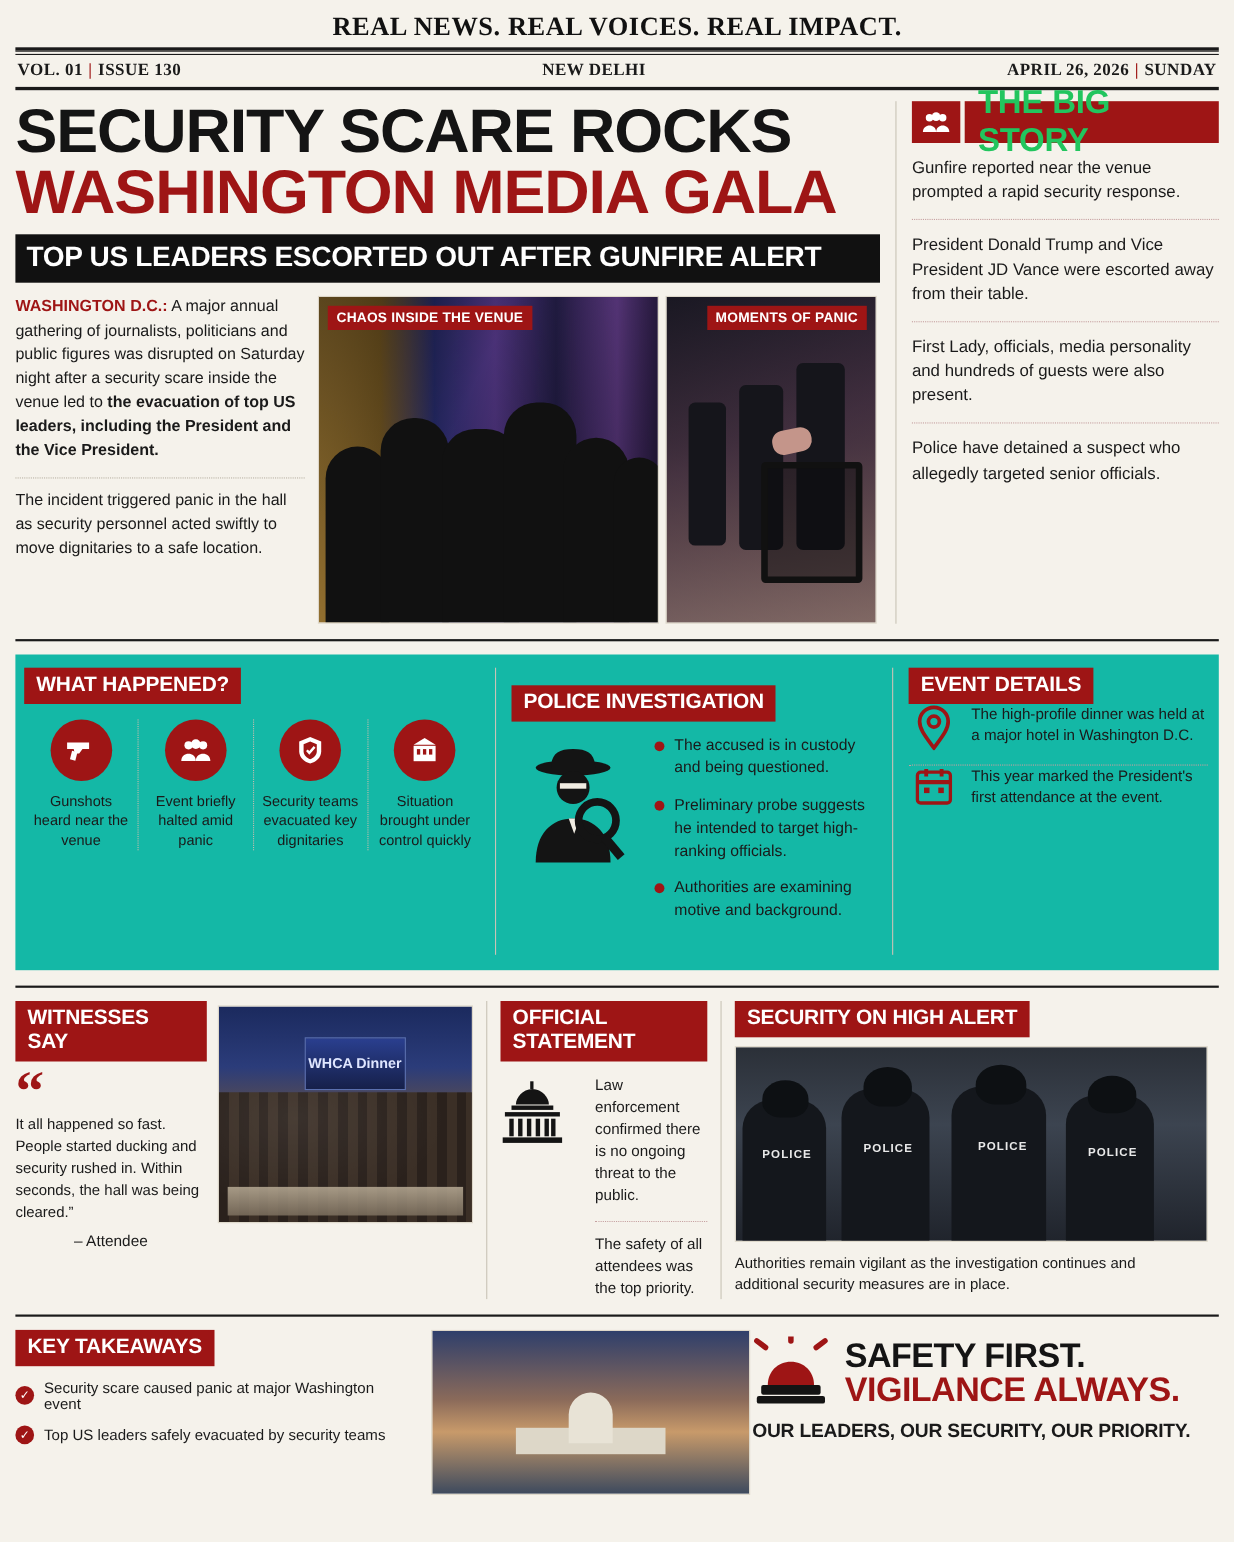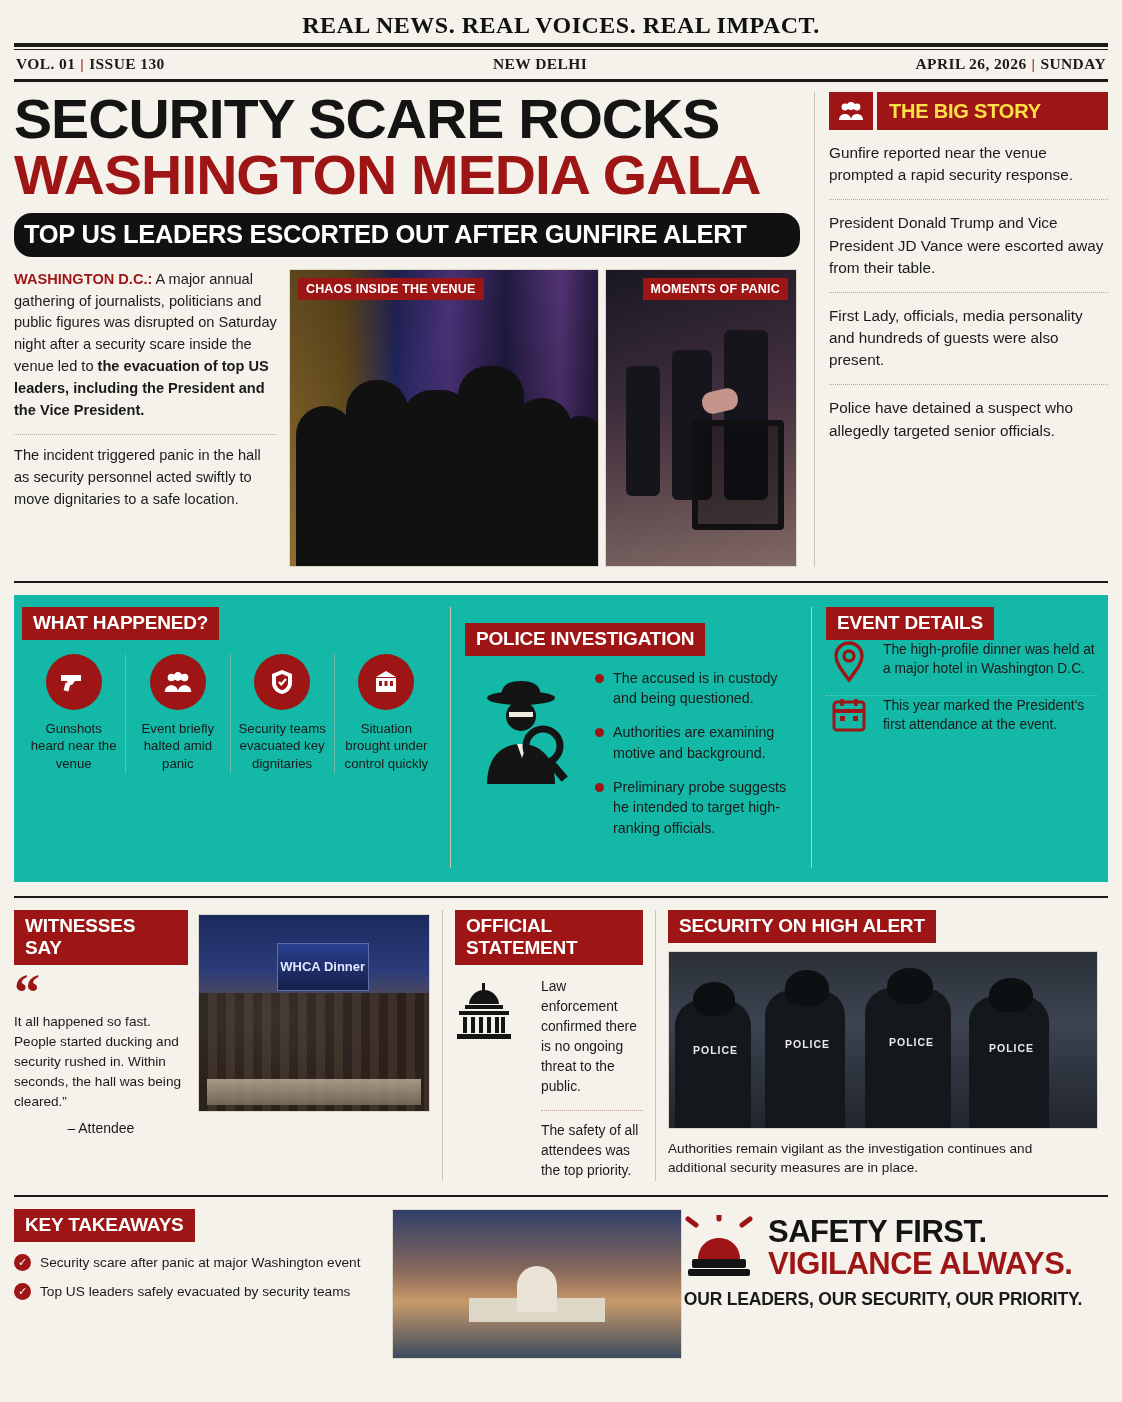--- a/index.html
+++ b/index.html
@@ -113,21 +113,20 @@
   }
   .subbar {
     background: #111;
     color: #fff;
     font-weight: bold;
     font-size: 25.5px;
     letter-spacing: -0.3px;
     padding: 7px 10px 8px 10px;
     margin-top: 10px;
     text-transform: uppercase;
-    border-radius: 18px;
   }
 
   .body-row { display: flex; margin-top: 12px; gap: 12px; }
   .lead-col { width: 268px; font-size: 14.6px; line-height: 1.5; }
   .lead-col .city { color: #9e1515; font-weight: bold; }
   .lead-col b { font-weight: bold; }
   .dotline { border-top: 1.5px dotted #b9b2a4; margin: 12px 0 10px 0; }
 
   .photos { width: 521px; display: flex; gap: 6px; position: relative; }
   .photo {
@@ -199,23 +198,23 @@
   }
   .bigstory-icon {
     width: 44px;
     background: #9e1515;
     display: flex; align-items: center; justify-content: center;
     color: #fff;
   }
   .bigstory-title {
     flex: 1;
     background: #9e1515;
-    color: #fde047;
-    font-weight: bold;
-    font-size: 20px;
+    color: #22c55e;
+    font-weight: bold;
+    font-size: 30px;
     letter-spacing: -0.2px;
     display: flex; align-items: center;
     padding-left: 12px;
     margin-left: 4px;
     text-transform: uppercase;
   }
   .bs-item { font-size: 15.3px; line-height: 1.45; padding: 12px 0 0 0; }
   .bs-sep { border-top: 1.5px dotted #c6a0a0; margin-top: 13px; }
 
   
@@ -502,25 +501,25 @@
             <rect x="88" y="84" width="8" height="24" transform="rotate(-40 92 96)"></rect>
           </svg>
         </div>
         <div class="bullets">
           <div class="bullet">
               <span class="dot"></span>
               <span>The accused is in custody and being questioned.</span>
             </div>
           <div class="bullet">
               <span class="dot"></span>
-              <span>Authorities are examining motive and background.</span>
+              <span>Preliminary probe suggests he intended to target high-ranking officials.</span>
             </div>
           <div class="bullet">
               <span class="dot"></span>
-              <span>Preliminary probe suggests he intended to target high-ranking officials.</span>
+              <span>Authorities are examining motive and background.</span>
             </div>
         </div>
       </div>
     </div>
 
     <div class="divider-v"></div>
 
     <div class="s2c">
       <div class="sec-tag">Event Details</div>
       <div class="ev-row">
@@ -619,21 +618,21 @@
     </div>
   </div>
 
   <div class="hr-thick"></div>
 
   <div class="sec4">
     <div class="s4a">
       <div class="sec-tag">Key Takeaways</div>
       <div class="take-item">
           <span class="check">✓</span>
-          <span>Security scare after panic at major Washington event</span>
+          <span>Security scare caused panic at major Washington event</span>
         </div>
       <div class="take-item">
           <span class="check">✓</span>
           <span>Top US leaders safely evacuated by security teams</span>
         </div>
       
       
       
     </div>
 

